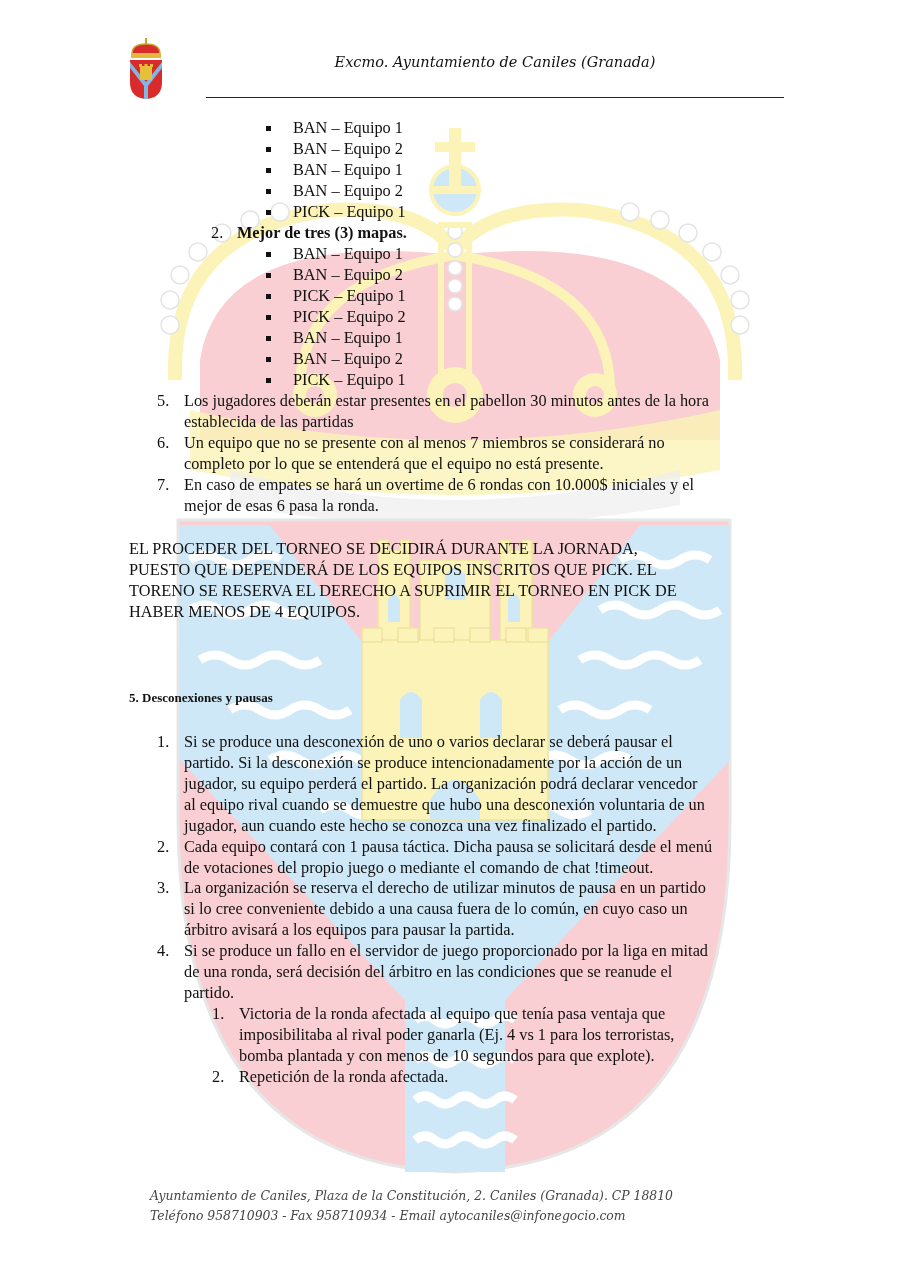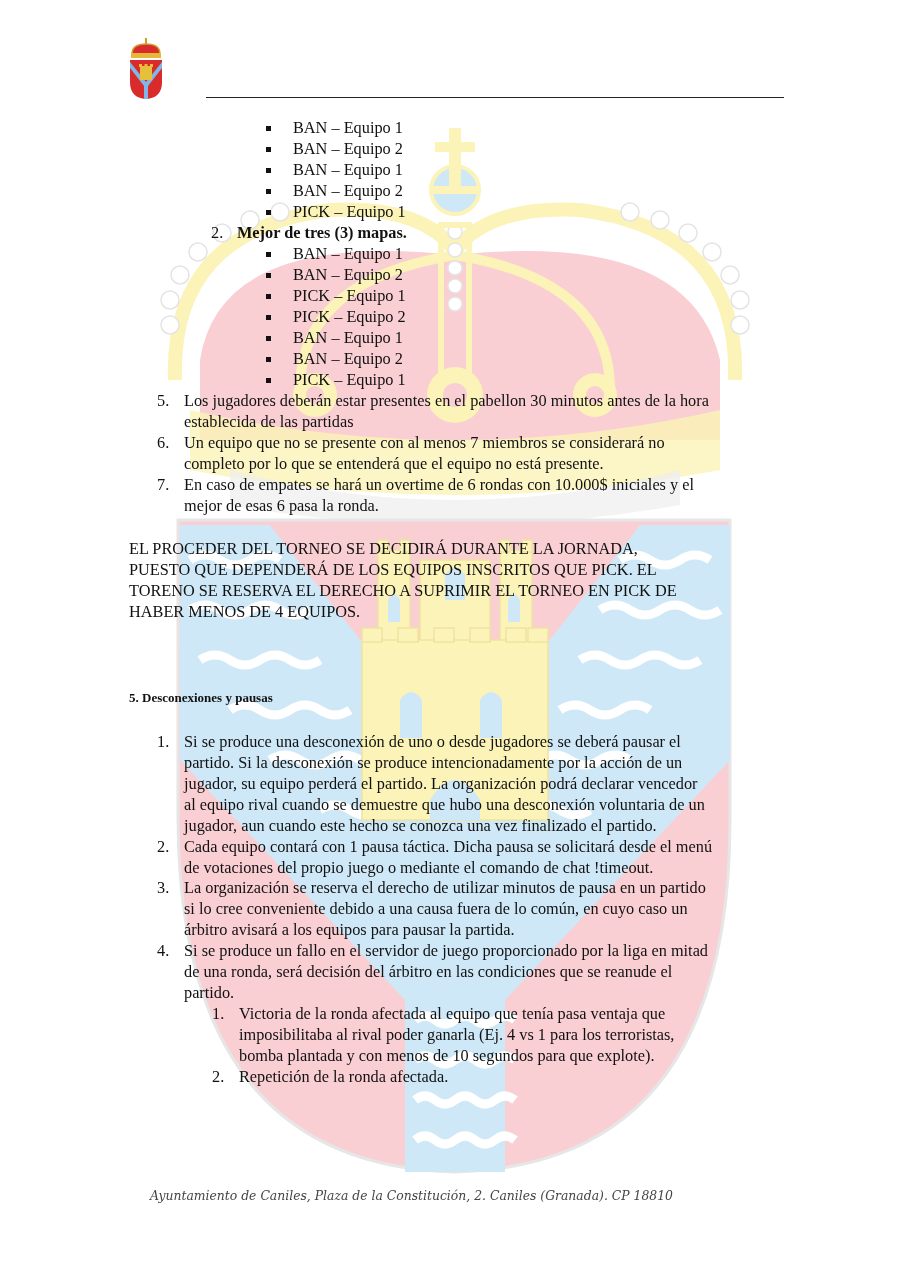--- a/index.html
+++ b/index.html
@@ -132,20 +132,21 @@
     <path d="M6 16 Q6 6 20 6 Q34 6 34 16 Z" fill="#d92b2b" stroke="#c9a227" stroke-width="1.5"></path>
     <rect x="5" y="15" width="30" height="5" fill="#e6b83a"></rect>
     <path d="M4 22 L36 22 L36 44 Q36 60 20 61 Q4 60 4 44 Z" fill="#d92b2b"></path>
     <path d="M4 24 L20 44 L36 24 L36 30 L22 48 L22 61 L18 61 L18 48 L4 30 Z" fill="#7fb7e6"></path>
     <rect x="14" y="28" width="12" height="14" fill="#e6c03a"></rect>
     <rect x="13" y="26" width="3" height="3" fill="#e6c03a"></rect>
       <rect x="18.5" y="26" width="3" height="3" fill="#e6c03a"></rect>
       <rect x="24" y="26" width="3" height="3" fill="#e6c03a"></rect>
   </svg>
   <div class="hdr-text">
+    <div>Excmo.  Ayuntamiento de Caniles (Granada)</div>
   </div>
   <div class="hdr-rule"></div>
 
   <div class="content">
 
     <div>
       <span class="bullet" style="left:266px;top:126px"></span>
       <span class="line" style="left:293px;top:117px">BAN – Equipo 1</span>
       <span class="bullet" style="left:266px;top:147px"></span>
       <span class="line" style="left:293px;top:138px">BAN – Equipo 2</span>
@@ -194,21 +195,21 @@
       <span class="line" style="left:129px;top:538px">EL PROCEDER DEL TORNEO SE DECIDIRÁ DURANTE LA JORNADA,</span>
       <span class="line" style="left:129px;top:559px">PUESTO QUE DEPENDERÁ DE LOS EQUIPOS INSCRITOS QUE PICK. EL</span>
       <span class="line" style="left:129px;top:580px">TORENO SE RESERVA EL DERECHO A SUPRIMIR EL TORNEO EN PICK DE</span>
       <span class="line" style="left:129px;top:601px">HABER MENOS DE 4 EQUIPOS.</span>
     </div>
 
     <div class="h2" style="left:129px;top:687px">5. Desconexiones y pausas</div>
 
     <div>
       <span class="num" style="left:157px;top:731px">1.</span>
-      <span class="line" style="left:184px;top:731px">Si se produce una desconexión de uno o desde jugadores se deberá pausar el</span>
+      <span class="line" style="left:184px;top:731px">Si se produce una desconexión de uno o varios declarar se deberá pausar el</span>
       <span class="line" style="left:184px;top:752px">partido. Si la desconexión se produce intencionadamente por la acción de un</span>
       <span class="line" style="left:184px;top:773px">jugador, su equipo perderá el partido. La organización podrá declarar vencedor</span>
       <span class="line" style="left:184px;top:794px">al equipo rival cuando se demuestre que hubo una desconexión voluntaria de un</span>
       <span class="line" style="left:184px;top:815px">jugador, aun cuando este hecho se conozca una vez finalizado el partido.</span>
 
       <span class="num" style="left:157px;top:836px">2.</span>
       <span class="line" style="left:184px;top:836px">Cada equipo contará con 1 pausa táctica. Dicha pausa se solicitará desde el menú</span>
       <span class="line" style="left:184px;top:857px">de votaciones del propio juego o mediante el comando de chat !timeout.</span>
 
       <span class="num" style="left:157px;top:877px">3.</span>
@@ -226,14 +227,15 @@
       <span class="line" style="left:239px;top:1024px">imposibilitaba al rival poder ganarla (Ej. 4 vs 1 para los terroristas,</span>
       <span class="line" style="left:239px;top:1045px">bomba plantada y con menos de 10 segundos para que explote).</span>
 
       <span class="num" style="left:212px;top:1066px">2.</span>
       <span class="line" style="left:239px;top:1066px">Repetición de la ronda afectada.</span>
     </div>
   </div>
 
   <div class="footer">
     <div>Ayuntamiento de Caniles, Plaza de la Constitución, 2. Caniles (Granada). CP 18810</div>
+    <div>Teléfono  958710903  -  Fax  958710934  -  Email  aytocaniles@infonegocio.com</div>
   </div>
 </div>
 
 </body></html>

